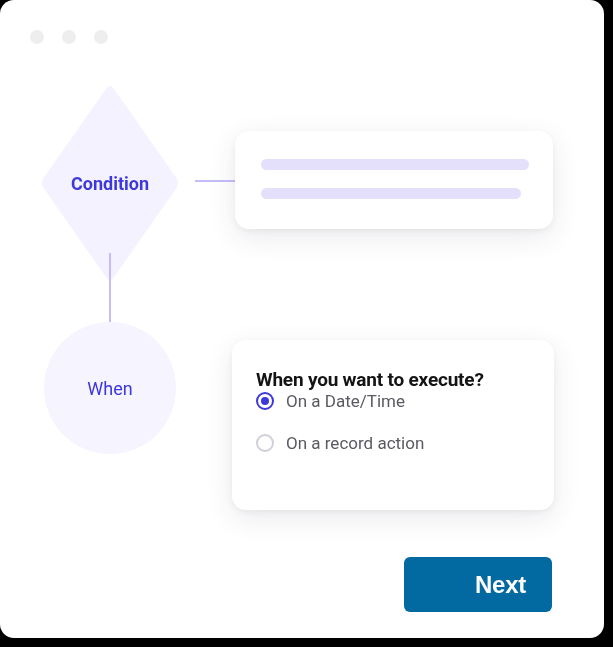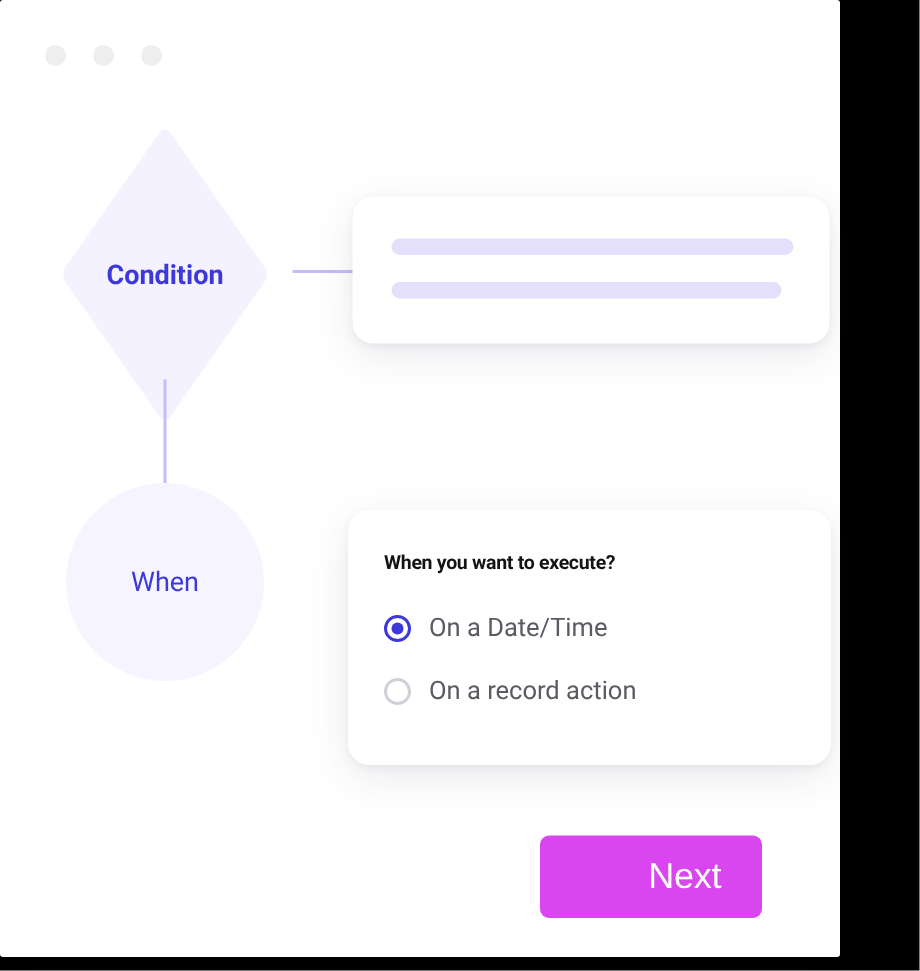--- a/index.html
+++ b/index.html
@@ -8,24 +8,24 @@
     background: #000;
     width: 613px;
     height: 647px;
     overflow: hidden;
     position: relative;
   }
   .window {
     position: absolute;
     left: 0;
     top: 0;
-    width: 560px;
+    width: 604px;
     height: 638px;
     background: #ffffff;
-    border-radius: 2px;
+    border-radius: 14px;
     box-shadow: 0 10px 40px rgba(0,0,0,0.08);
   }
   .traffic-lights {
     position: absolute;
     top: 30px;
     left: 30px;
     display: flex;
     gap: 18px;
   }
   .traffic-lights span {
@@ -119,24 +119,23 @@
     font-size: 18px;
   }
   .card-when {
     left: 232px;
     top: 340px;
     width: 322px;
     height: 170px;
     padding: 28px 24px 22px 24px;
   }
   .card-when-title {
-    font-size: 13px;
+    font-size: 19px;
     font-weight: 700;
     color: #141414;
-    margin-bottom: 26px;
     letter-spacing: -0.2px;
   }
   .radio-row {
     display: flex;
     align-items: center;
     gap: 12px;
     margin-bottom: 22px;
     cursor: pointer;
   }
   .radio {
@@ -163,24 +162,24 @@
   .radio-label {
     font-size: 17px;
     color: #5a5a62;
   }
   .next-btn {
     position: absolute;
     right: 52px;
     top: 557px;
     width: 148px;
     height: 55px;
-    background: #d946ef;
+    background: #0369a1;
     color: #ffffff;
     font-size: 24px;
-    font-weight: 400;
+    font-weight: 700;
     border: none;
     border-radius: 6px;
     display: flex;
     align-items: center;
     justify-content: center;
     cursor: pointer;
     letter-spacing: -0.2px;
     padding-left: 45px;
   }
 </style>

